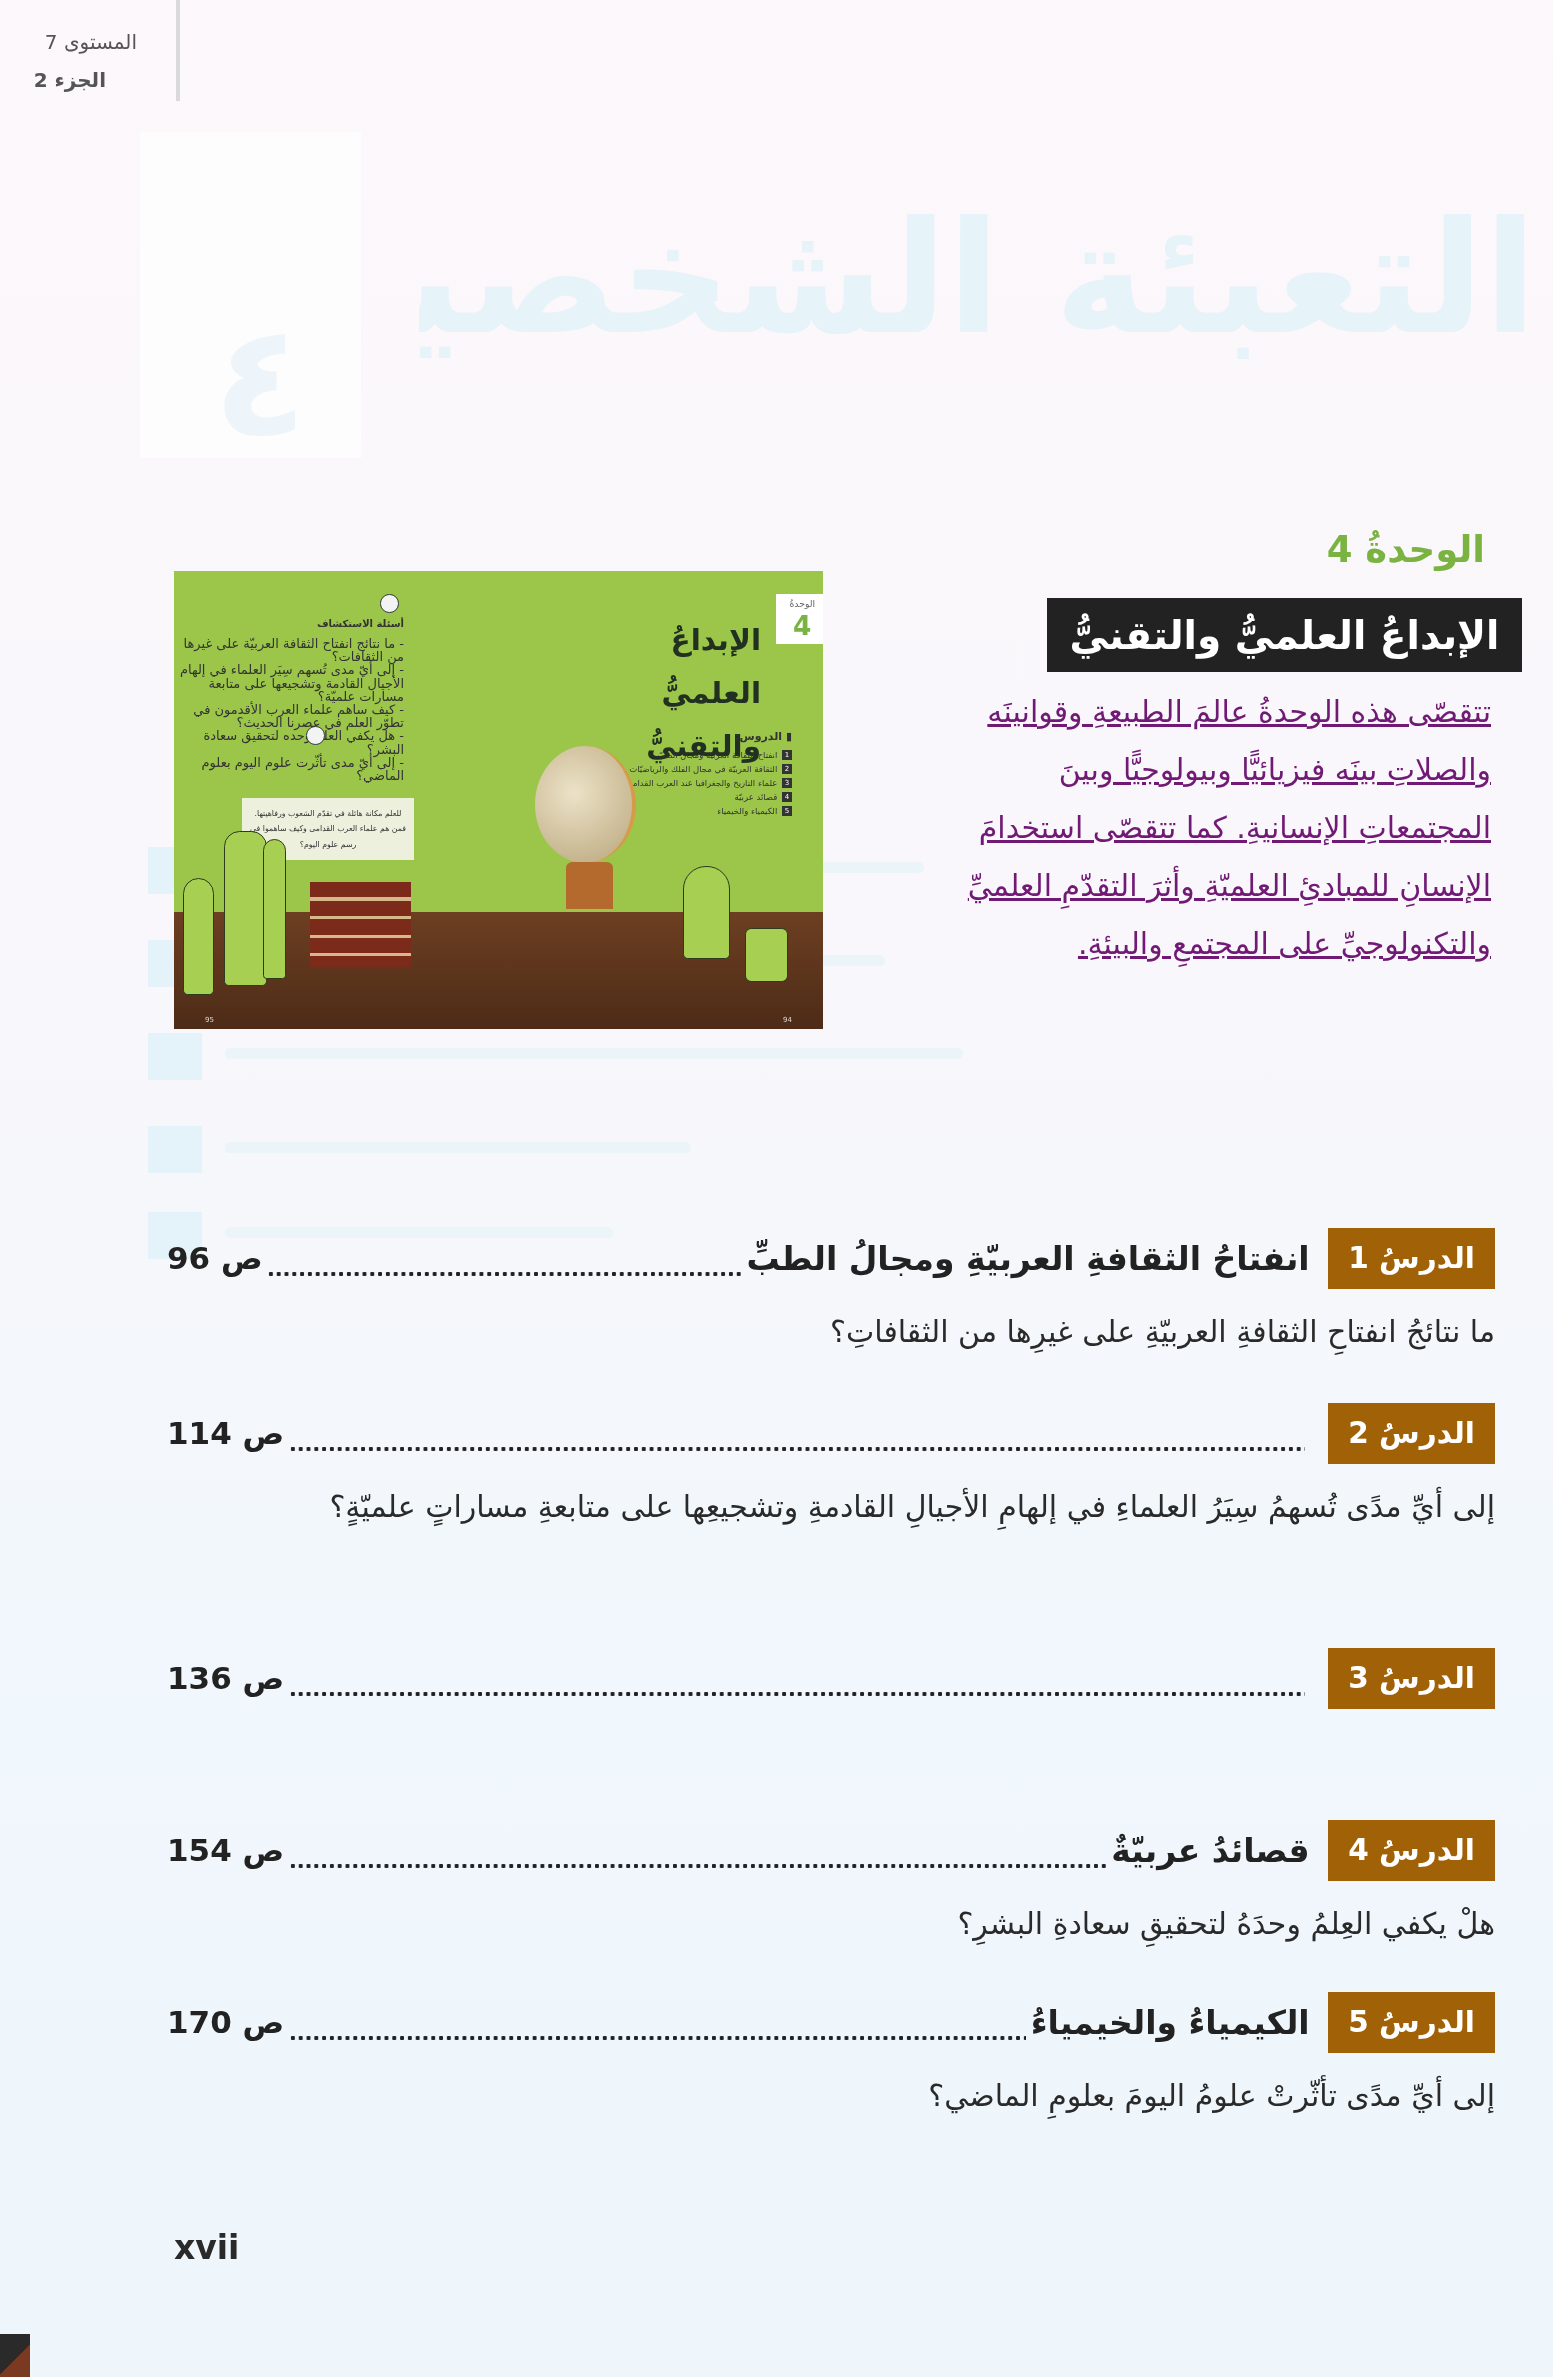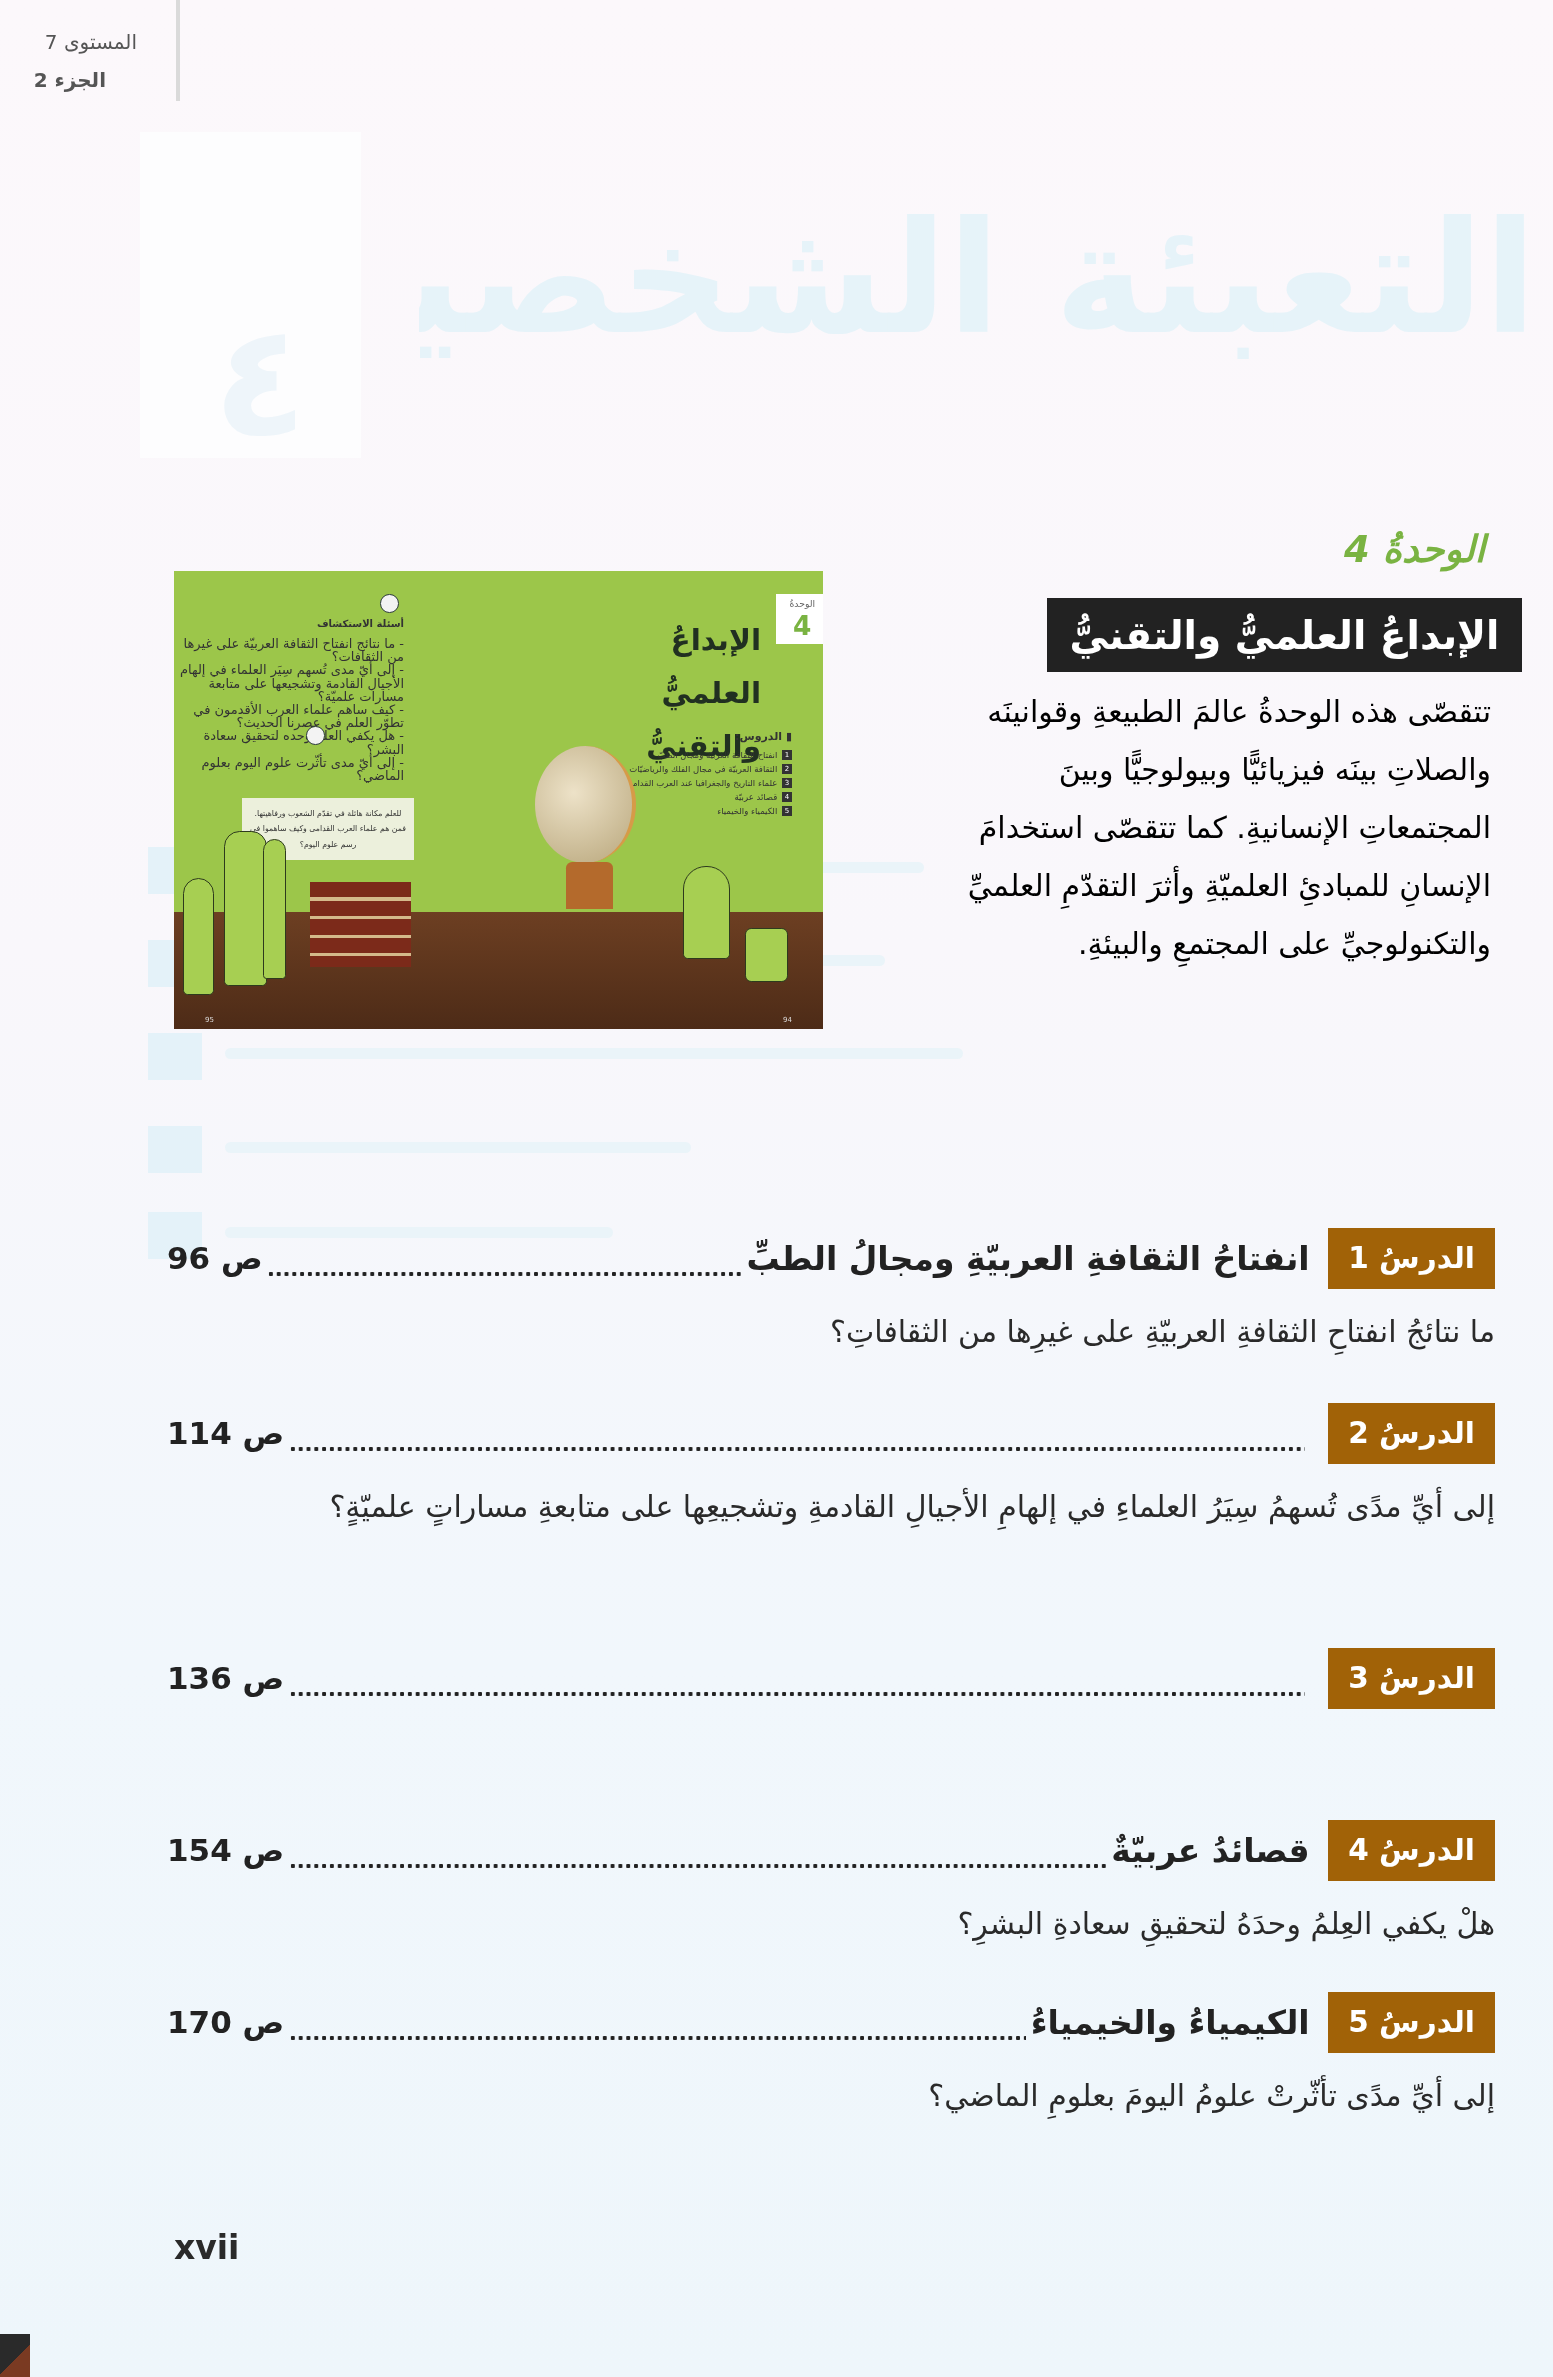--- a/index.html
+++ b/index.html
@@ -41,30 +41,30 @@
     .level-line1 {
       position: absolute; right: 39px; top: 29.5px; font-size: 20px; color: #555;
       font-family: "DejaVu Sans", sans-serif;
     }
     .level-line2 {
       position: absolute; right: 70px; top: 68px; font-size: 20px; color: #555; font-weight: bold;
     }
 
     
     .unit-label {
-      position: absolute; right: 68px; top: 528px; font-size: 37px; font-weight: bold; color: #7ab342; font-style: italic;
+      position: absolute; right: 68px; top: 528px; font-size: 37px; font-weight: bold; color: #7ab342;
     }
     .unit-title {
       position: absolute; right: 31px; top: 598px; width: 475px; height: 74px;
       background: #222; color: #fff; font-size: 39px; font-weight: bold;
       display: flex; align-items: center; justify-content: center;
     }
     .unit-desc {
       position: absolute; right: 62px; top: 683px; width: 559px;
-      font-size: 30px; line-height: 58px; color: #000000; text-align: right;
+      font-size: 30px; line-height: 58px; color: #701a75; text-align: right; text-decoration: underline;
     }
 
     
     .thumb {
       position: absolute; left: 174px; top: 571px; width: 649px; height: 458px;
       background: #9cc64a; overflow: hidden; direction: rtl;
     }
     .thumb .table-wood {
       position: absolute; left: 0; bottom: 0; width: 100%; height: 117px;
       background: linear-gradient(180deg, #6d3f22 0%, #4d2b17 100%);

